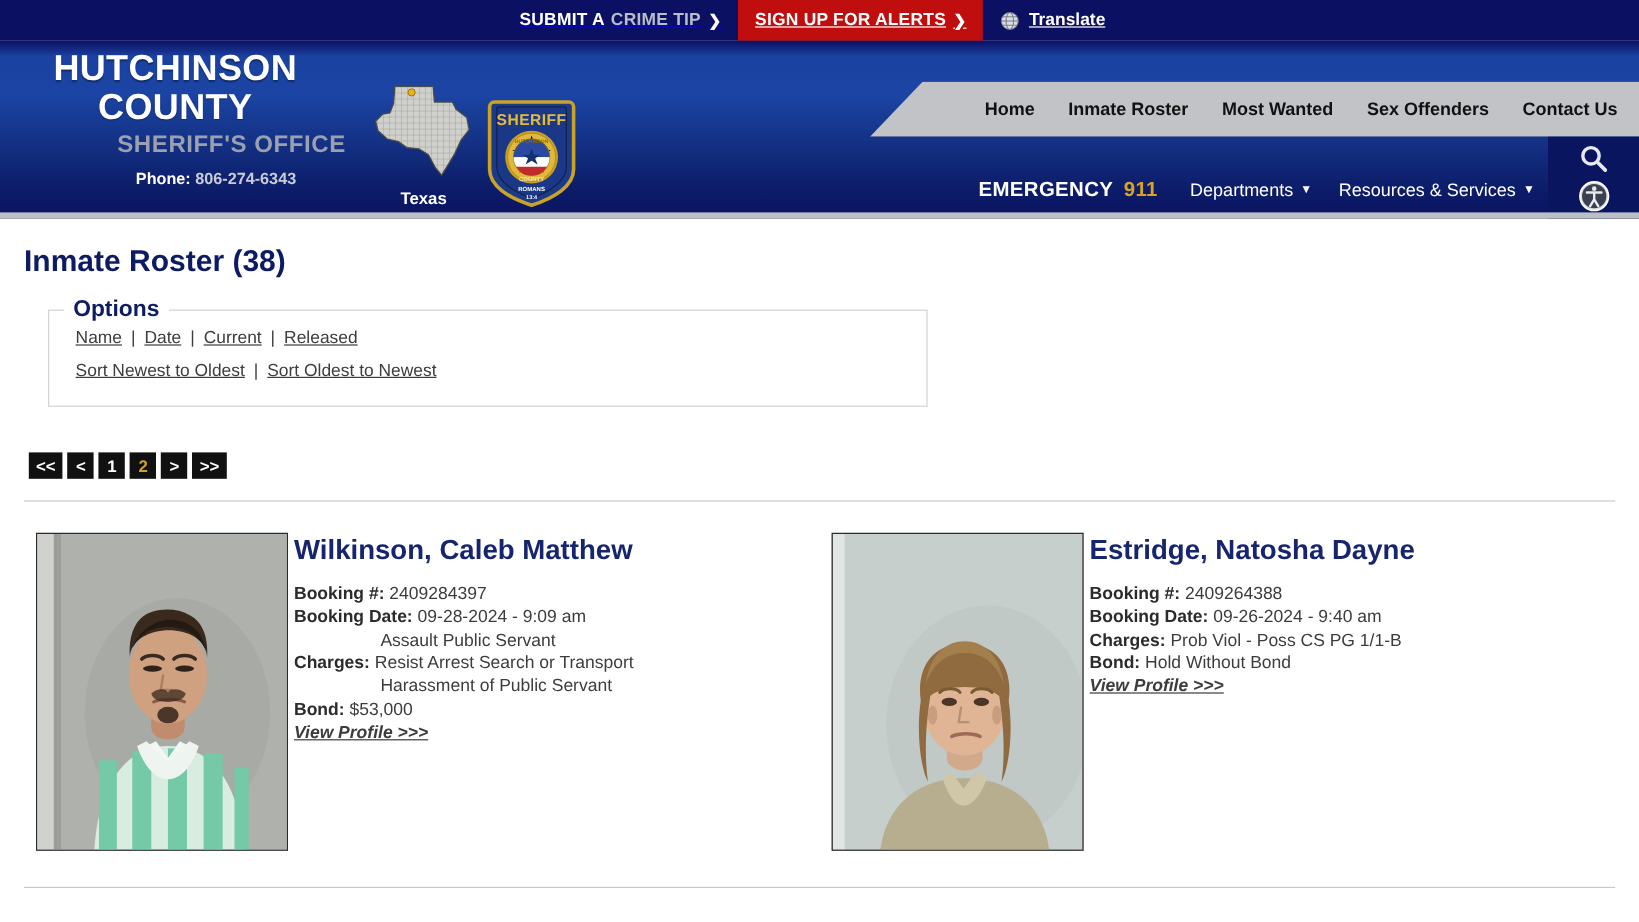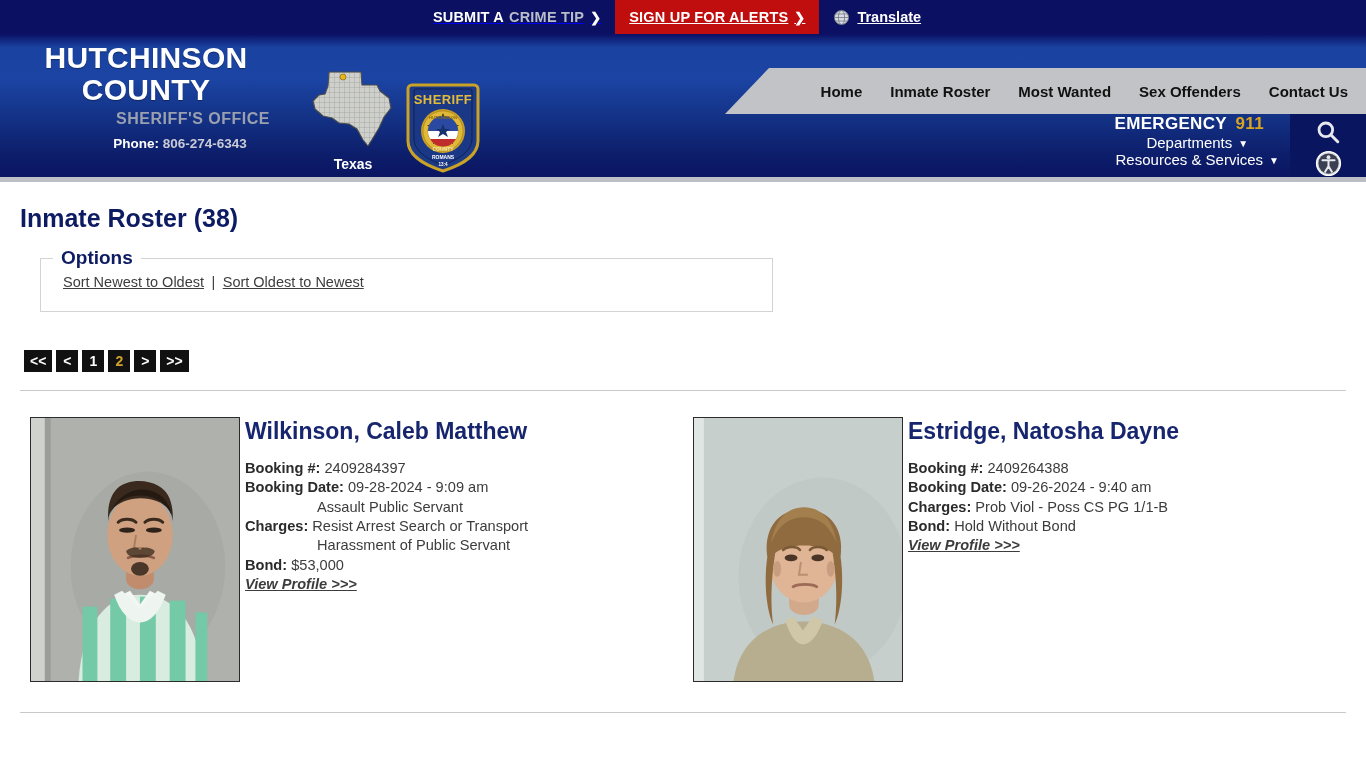--- a/index.html
+++ b/index.html
@@ -62,21 +62,21 @@
   
   .brand { position: absolute; left: 0; top: 8px; width: 300px; text-align: right; padding-right: 8px;}
   .brand .county {
     color: #ffffff; font-size: 30px; font-weight: bold;
     letter-spacing: .3px; line-height: 1.05;
     font-stretch: condensed;
     text-align: center;
     text-shadow: 0 1px 1px rgba(0,0,0,.35);
   }
   .brand .office {
-    color: #9aa0b0; font-size: 16px; font-weight: bold;
+    color: #9aa0b0; font-size: 20px; font-weight: bold;
     letter-spacing: .5px; margin-top: 5px;
     text-align: center; padding-left: 50px;
     font-stretch: condensed;
     margin-left: 44px;
   }
   .brand .phone {
     font-size: 13.5px; font-weight: bold; margin-top: 8px;
     text-align: center; padding-left: 68px;
     font-stretch: condensed;
   }
@@ -110,21 +110,21 @@
     position: absolute; right: 0; top: 80px; width: 76px; height: 68px;
     background: #0a1560;
     display: flex; flex-direction: column; align-items: center;
     justify-content: center; gap: 5px;
   }
   .icon-panel svg { display: block; }
 
   
   .header-nav {
     position: absolute; right: 76px; bottom: 14px;
-    display: flex; align-items: center; gap: 0px; flex-direction: column;
+    display: flex; align-items: center; gap: 0px;
   }
   .emergency {
     font-size: 17px; font-weight: bold; letter-spacing: .3px;
     margin-right: 16px; white-space: nowrap;
     font-stretch: condensed;
   }
   .emergency .e { color: #ffffff; }
   .emergency .n { color: #d9a520; margin-left: 4px; }
   .header-nav a {
     color: #ffffff; font-size: 15px; font-weight: normal;
@@ -328,20 +328,29 @@
 
   <div class="header-bottom-strip"></div>
 </div>
 
 <div class="content">
 
   <h1 class="page-title">Inmate Roster (38)</h1>
 
   <fieldset class="options">
     <legend>Options</legend>
+    <div class="options-row">
+      <a href="#">Name</a>
+      <span class="sep">|</span>
+      <a href="#">Date</a>
+      <span class="sep">|</span>
+      <a href="#">Current</a>
+      <span class="sep">|</span>
+      <a href="#">Released</a>
+    </div>
     <div class="options-row">
       <a href="#">Sort Newest to Oldest</a>
       <span class="sep">|</span>
       <a href="#">Sort Oldest to Newest</a>
     </div>
   </fieldset>
 
   <div class="pager">
     <a href="#">&lt;&lt;</a>
     <a href="#">&lt;</a>

